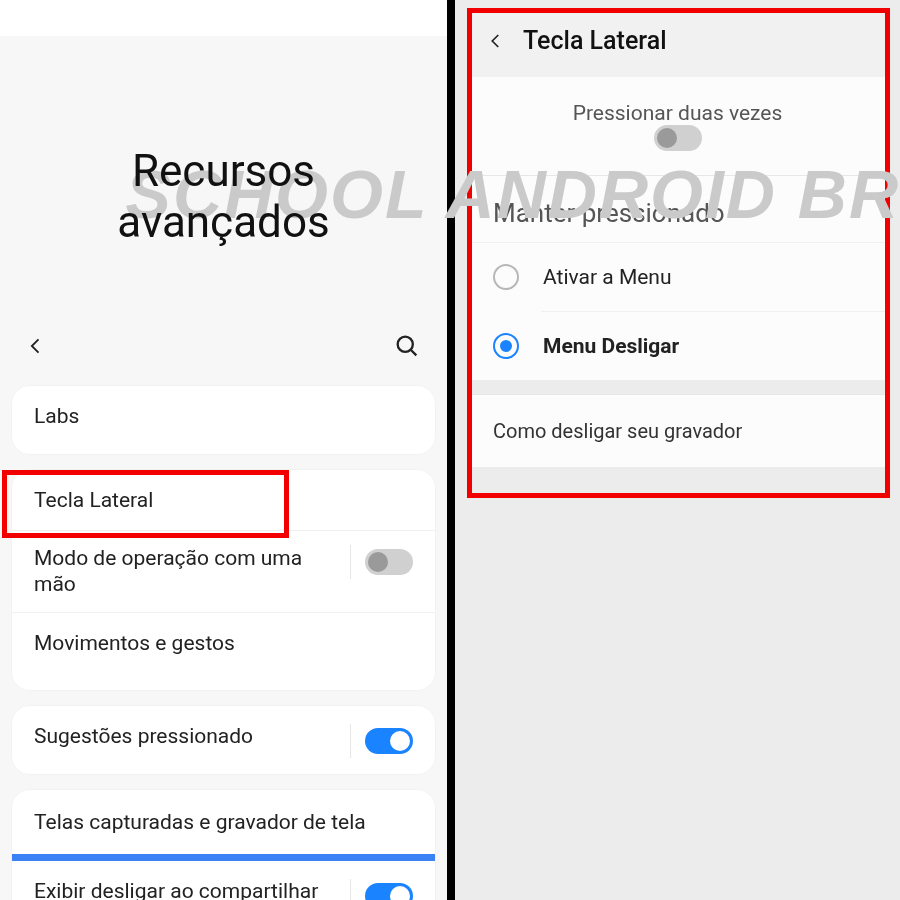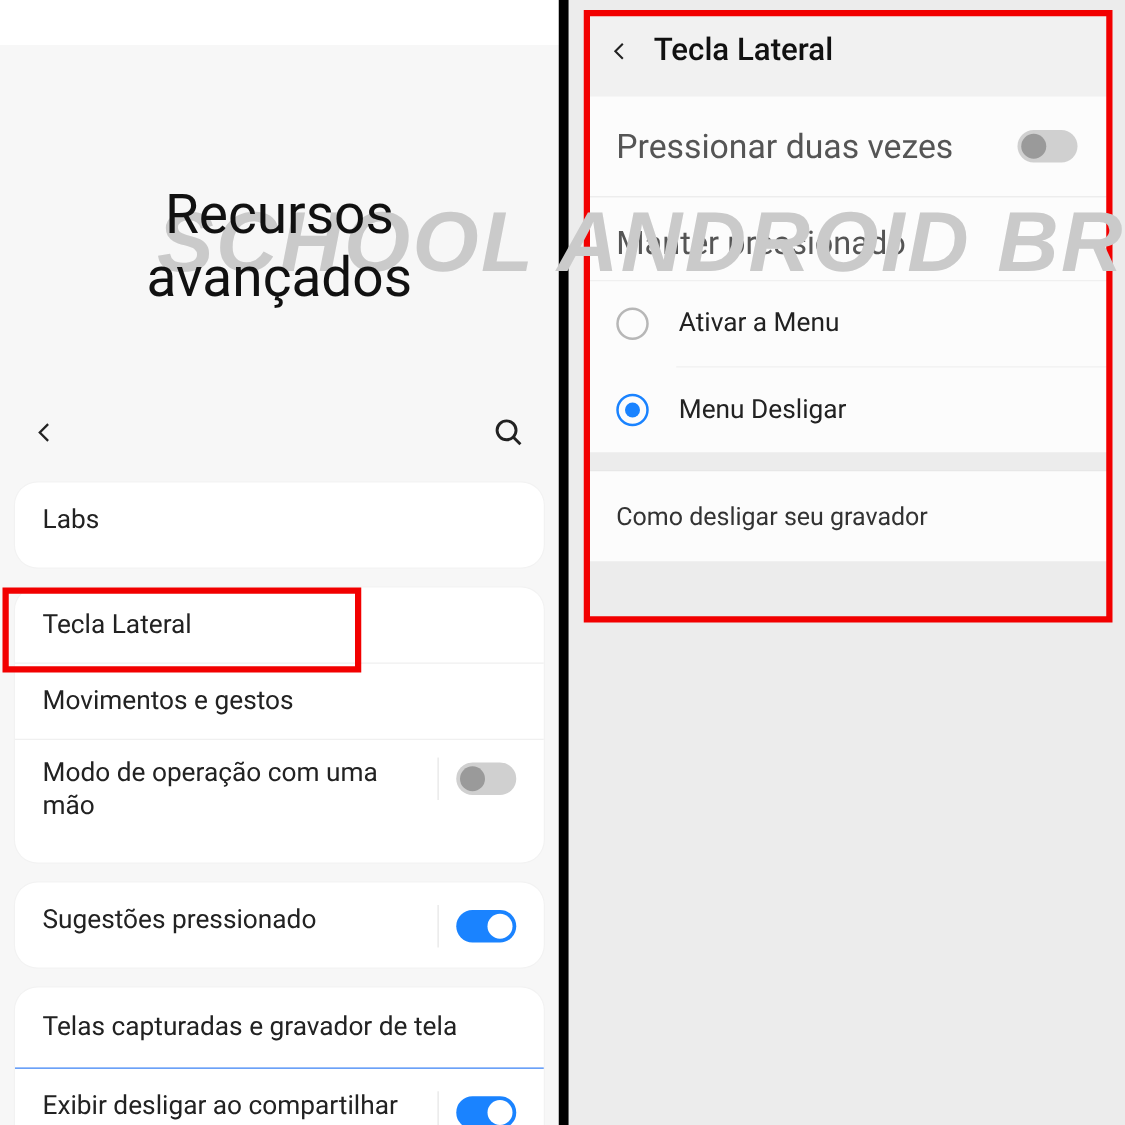--- a/index.html
+++ b/index.html
@@ -54,21 +54,21 @@
     padding: 18px 22px; font-size: 21px; color: #222;
   }
   .card2 { top: 434px; height: 220px; padding: 0; }
   .card2 .row { border-bottom: 1px solid #f0f0f0; }
   .card2 .row:last-child { border-bottom: none; }
   .row.two-line { padding: 14px 22px; }
   .row.two-line .lbl { max-width: 300px; line-height: 1.25; }
 
   .card3 { top: 670px; height: 68px; }
   .card4 { top: 754px; height: 160px; }
-  .card4 .row { border-bottom: 1px solid #3b82f6; }
+  .card4 .row { border-bottom: 7px solid #3b82f6; }
   .card4 .row:first-child { padding-top: 20px; padding-bottom: 20px; }
 
   .toggle {
     width: 48px; height: 26px; border-radius: 13px; position: relative;
     display: inline-block;
   }
   .toggle.off { background: #d0d0d0; }
   .toggle.off::after {
     content: ""; position: absolute; left: 3px; top: 3px; width: 20px; height: 20px;
     border-radius: 50%; background: #9a9a9a;
@@ -95,30 +95,30 @@
     background: #f1f1f1; border-top-left-radius: 4px; border-top-right-radius: 4px;
     display: flex; align-items: center; padding: 16px 18px 22px 18px;
     box-shadow: 0 1px 0 rgba(0,0,0,0.04);
   }
   .r-header .chev { width: 18px; height: 18px; margin-right: 18px; }
   .r-header .ttl { font-size: 25px; font-weight: 500; color: #111; }
 
   .r-block1 {
     background: #fcfcfc; border-bottom: 1px solid #e7e7e7;
     display: flex; align-items: center; justify-content: space-between;
-    padding: 24px 24px; font-size: 27px; color: #555;
+    padding: 24px 24px; font-size: 21px; color: #555; flex-direction: column;
   }
 
   .r-block2 { background: #fcfcfc; padding: 0; }
   .r-sub { padding: 22px 24px 14px 24px; font-size: 26px; color: #555; border-bottom: 1px solid #f0f0f0; margin: 0 0; }
   .r-opt {
     display: flex; align-items: center; padding: 21px 24px 21px 24px;
     font-size: 21px; color: #222;
   }
-  .r-opt.opt2 { padding-left: 24px; margin-left: 0; border-top: none; }
+  .r-opt.opt2 { padding-left: 24px; margin-left: 0; border-top: none; font-weight: bold; }
   .r-opt-divider { height:1px; background:#f0f0f0; margin-left:72px; }
 
   .radio {
     width: 26px; height: 26px; border-radius: 50%; border: 2px solid #b7b7b7;
     margin-right: 24px; display: inline-flex; align-items: center; justify-content: center;
     flex-shrink: 0;
   }
   .radio.sel { border-color: #1a83ff; }
   .radio.sel .dot { width: 12px; height: 12px; border-radius: 50%; background: #1a83ff; }
 
@@ -164,29 +164,29 @@
     <div class="card card1">
       <div class="row">
         <span class="lbl">Labs</span>
       </div>
     </div>
 
     <div class="card card2">
       <div class="row">
         <span class="lbl">Tecla Lateral</span>
       </div>
-      <div class="row">
-        <span class="lbl">Movimentos e gestos</span>
-      </div>
       <div class="row two-line">
         <span class="lbl">Modo de operação com uma mão</span>
         <span class="tgroup">
           <span class="tsep"></span>
           <span class="toggle off"></span>
         </span>
+      </div>
+      <div class="row">
+        <span class="lbl">Movimentos e gestos</span>
       </div>
     </div>
 
     <div class="card card3">
       <div class="row">
         <span class="lbl">Sugestões pressionado</span>
         <span class="tgroup">
           <span class="tsep"></span>
           <span class="toggle on"></span>
         </span>

